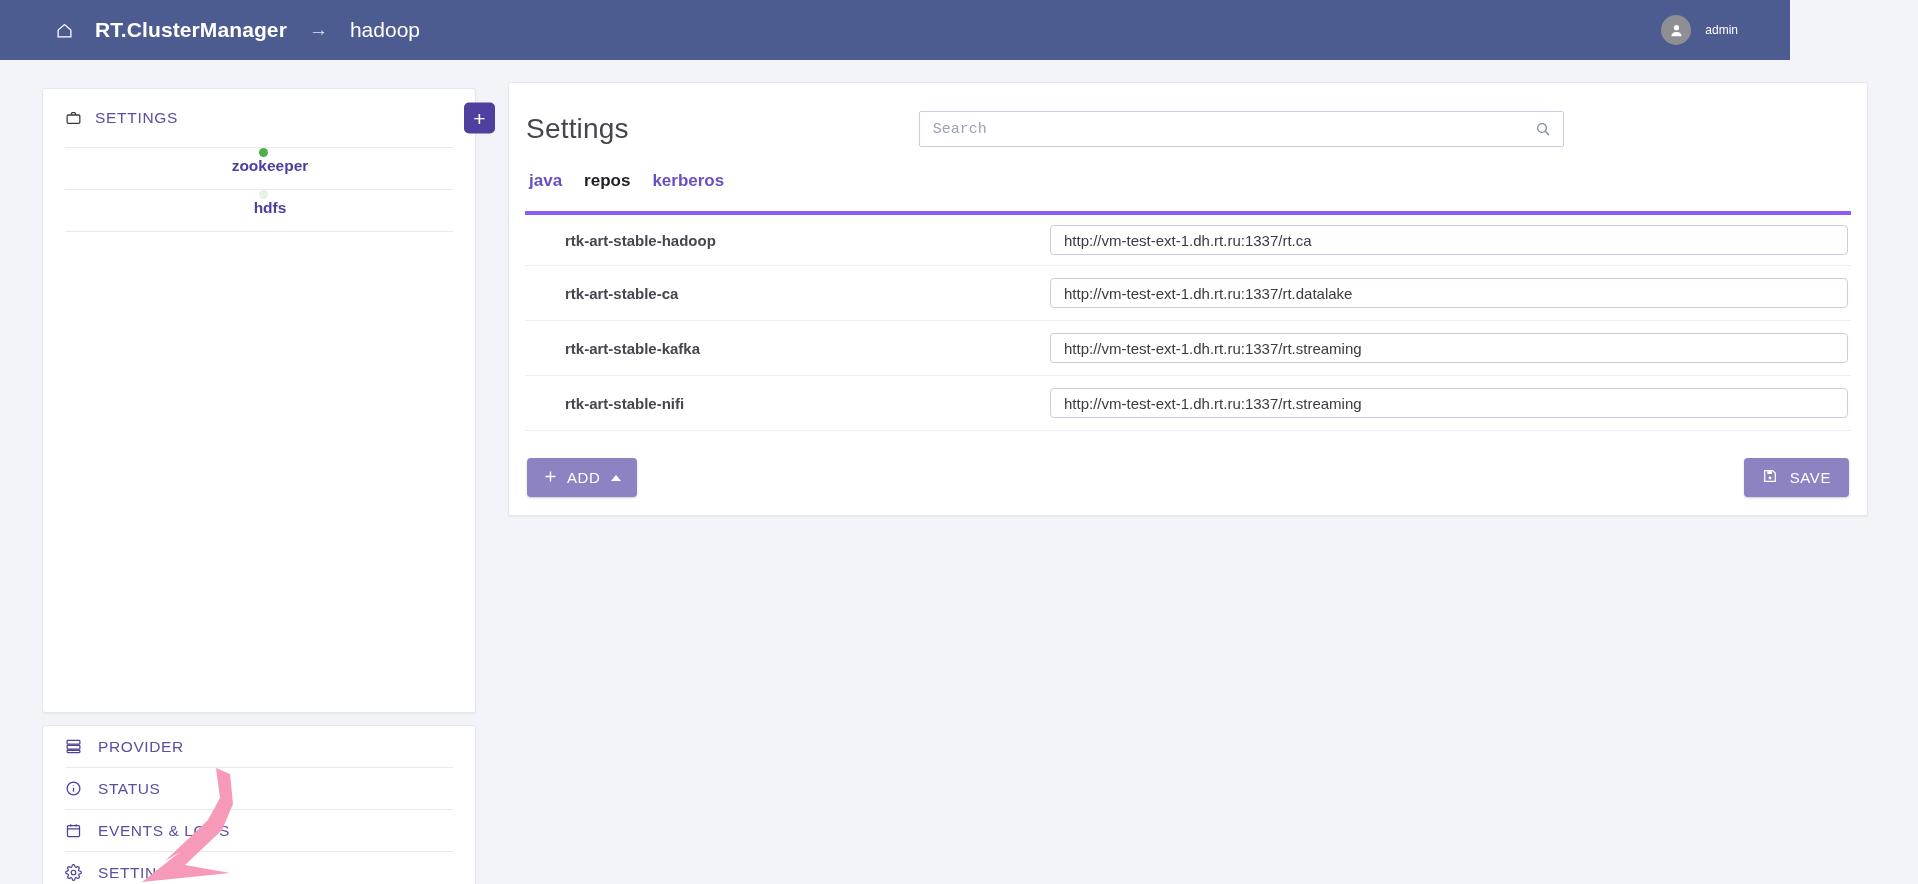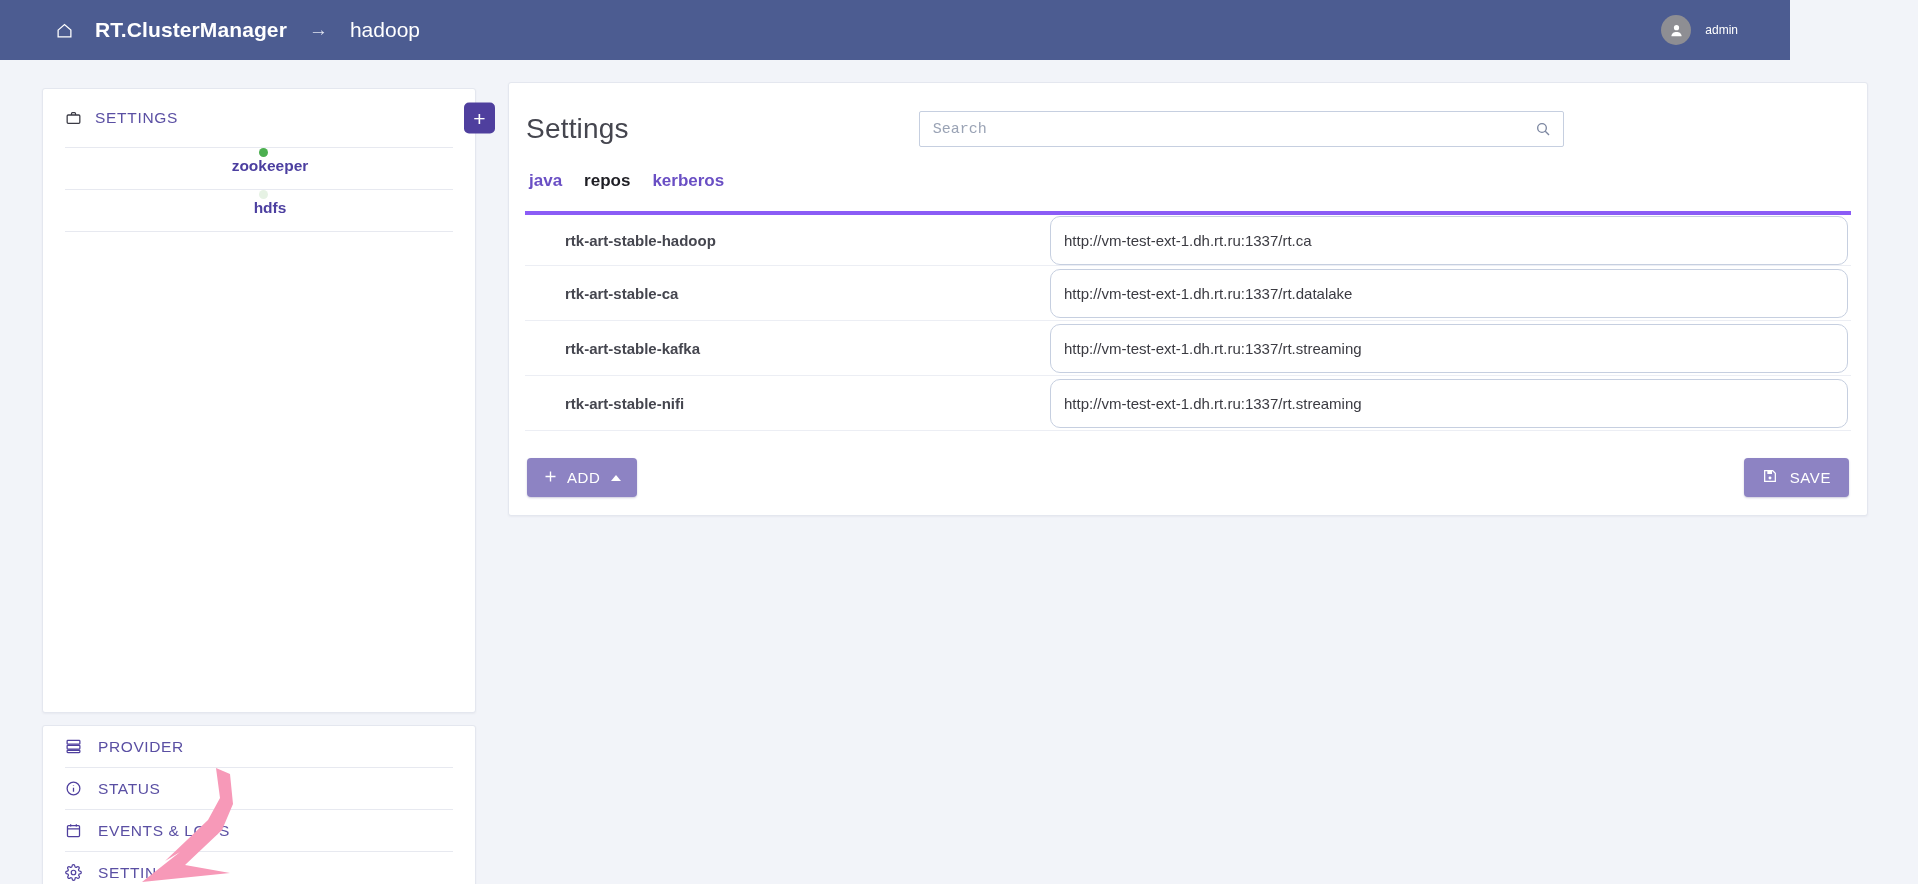--- a/index.html
+++ b/index.html
@@ -137,22 +137,22 @@
     display: flex; align-items: center;
     height: 55px;
     border-bottom: 1px solid #eceef4;
   }
   .row:first-child { border-top: 4px solid #8b5cf6; }
   .row-label {
     width: 525px; padding-left: 40px;
     font-size: 15px; font-weight: bold; color: #45464f;
   }
   .row-input {
-    flex: 1; height: 49px; margin-right: 3px;
-    border: 1px solid #c6cfe0; border-radius: 10px;
+    flex: 1; height: 30px; margin-right: 3px;
+    border: 1px solid #c6cfe0; border-radius: 4px;
     padding: 0 13px;
     font-family: "Liberation Sans", sans-serif;
     font-size: 15px; color: #3b3b42; background: #fff;
     outline: none;
   }
 
   .actions {
     display: flex; align-items: center;
     padding: 27px 18px 0 18px;
   }

